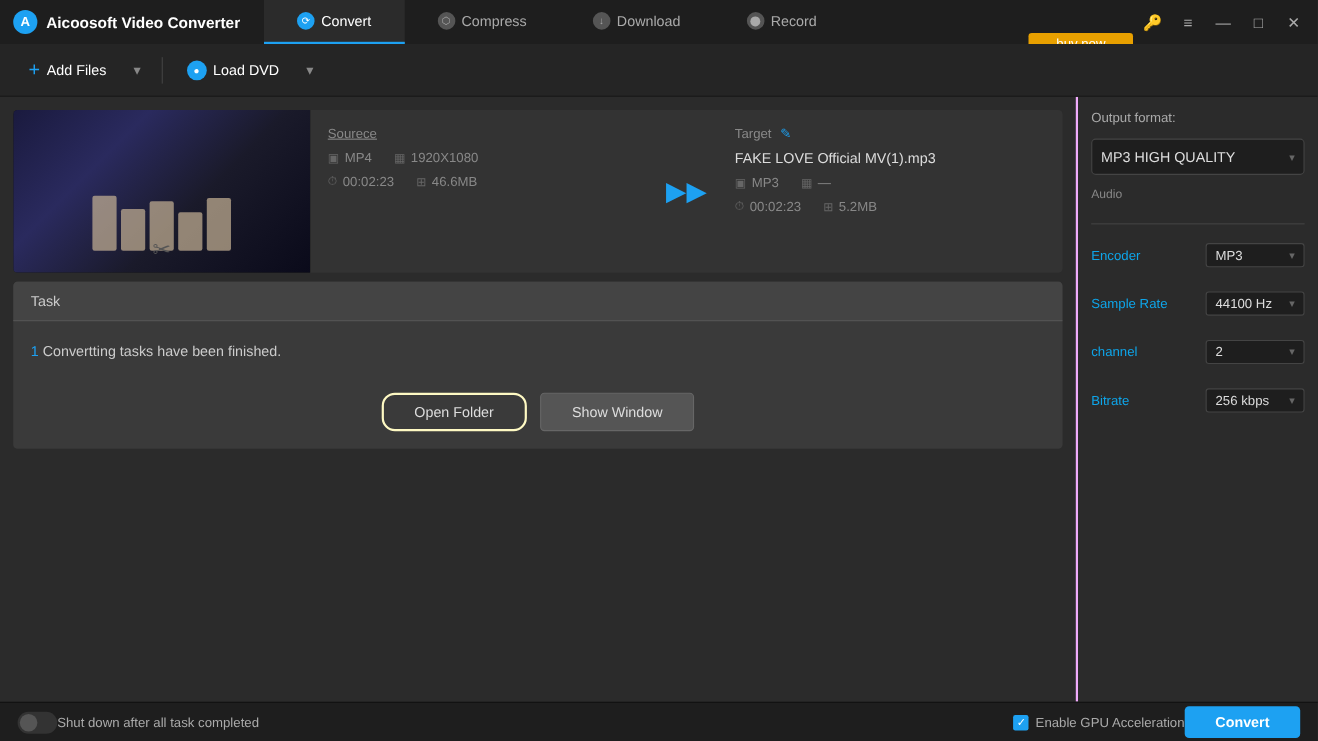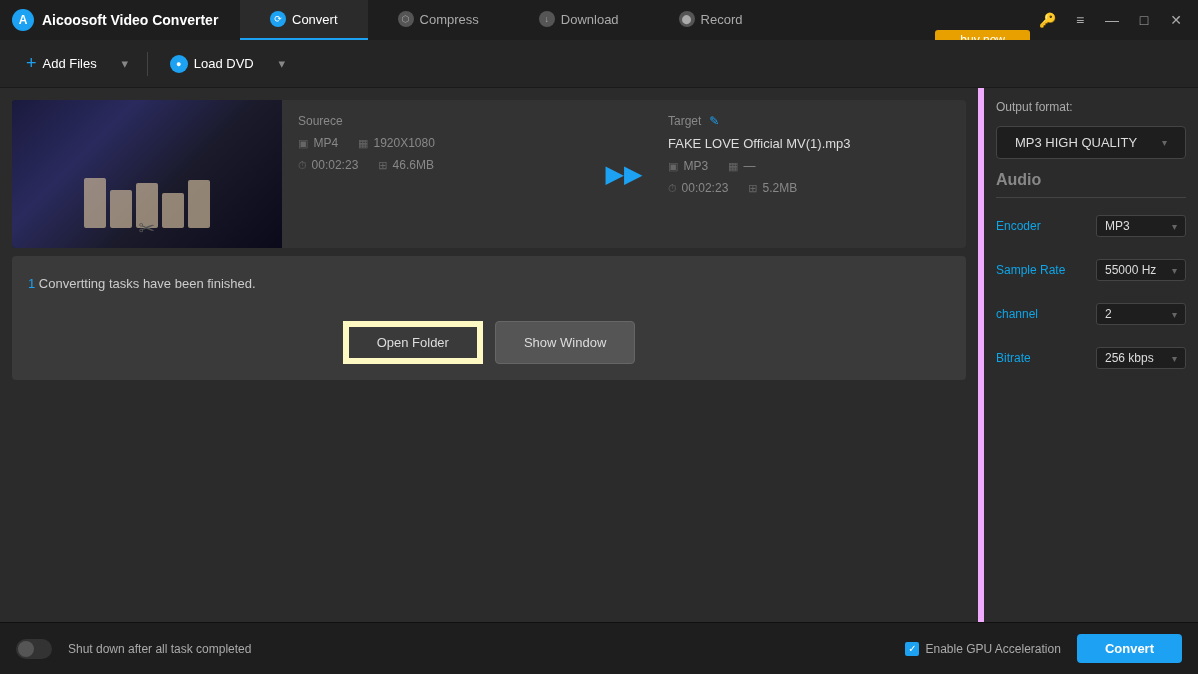--- a/index.html
+++ b/index.html
@@ -252,20 +252,21 @@
     #source-info {
       flex: 1;
       padding: 14px 16px;
       display: flex;
       flex-direction: column;
       gap: 8px;
     }
     #source-label {
       color: #888;
       font-size: 12px;
+      text-decoration: underline;
     }
     #source-filename {
       color: #ddd;
       font-size: 13px;
       font-weight: 500;
     }
     .file-meta {
       display: flex;
       gap: 20px;
       color: #888;
@@ -345,69 +346,68 @@
     }
     #task-buttons {
       display: flex;
       gap: 12px;
       padding: 0 16px 16px;
       justify-content: center;
     }
     #open-folder-btn {
       padding: 8px 28px;
       background: transparent;
-      border: 6px solid #fef9c3;
+      border: 2px solid #fef9c3;
       color: #ddd;
-      border-radius: 0;
+      border-radius: 12px;
       cursor: pointer;
       font-size: 13px;
     }
     #show-window-btn {
       padding: 8px 28px;
       background: #555;
       border: 1px solid #666;
       color: #ddd;
       border-radius: 4px;
       cursor: pointer;
       font-size: 13px;
     }
 
     
     #right-panel {
       width: 220px;
       background: #2b2b2b;
-      border-left: 6px solid #f0abfc;
+      border-left: 2px solid #f0abfc;
       padding: 12px;
       display: flex;
       flex-direction: column;
       gap: 12px;
       flex-shrink: 0;
     }
     #output-format-label {
       color: #aaa;
       font-size: 12px;
     }
     #format-selector {
       background: #1e1e1e;
       border: 1px solid #444;
       border-radius: 4px;
-      padding: 8px 18px;
+      padding: 8px 8px;
       display: flex;
       align-items: center;
       justify-content: space-between;
       cursor: pointer;
       color: #ddd;
       font-size: 13px;
     }
     #audio-section-label {
       color: #888;
-      font-size: 16px;
-      padding-bottom: 8px;
+      font-size: 11px;
+      padding-bottom: 20px;
       border-bottom: 1px solid #444;
-      font-weight: bold;
     }
     .param-row {
       display: flex;
       align-items: center;
       justify-content: space-between;
       padding: 5px 0;
     }
     .param-label {
       color: #0ea5e9;
       font-size: 12px;
@@ -426,26 +426,25 @@
       min-width: 90px;
       justify-content: space-between;
     }
     .dropdown-arrow {
       color: #666;
       font-size: 10px;
     }
 
     
     #statusbar {
-      height: 52px;
+      height: 36px;
       background: #1e1e1e;
       display: flex;
       align-items: center;
       padding: 0 16px;
-      gap: 16px;
       border-top: 1px solid #111;
       flex-shrink: 0;
     }
     #shutdown-toggle {
       width: 36px;
       height: 20px;
       background: #333;
       border-radius: 10px;
       position: relative;
       cursor: pointer;
@@ -641,20 +640,21 @@
           </div>
           <div class="meta-item">
             <span class="meta-icon">⊞</span>
             <span>5.2MB</span>
           </div>
         </div>
       </div>
     </div>
 
     <div id="task-dialog">
+      <div id="task-header">Task</div>
       <div id="task-body">
         <div id="task-message">
           <span class="count">1</span><span> Convertting tasks have been finished.</span>
         </div>
       </div>
       <div id="task-buttons">
         <button id="open-folder-btn">Open Folder</button>
         <button id="show-window-btn">Show Window</button>
       </div>
     </div>
@@ -672,21 +672,21 @@
       <span class="param-label">Encoder</span>
       <div class="param-value-select">
         <span>MP3</span>
         <span class="dropdown-arrow">▾</span>
       </div>
     </div>
 
     <div class="param-row">
       <span class="param-label">Sample Rate</span>
       <div class="param-value-select">
-        <span>55000 Hz</span>
+        <span>44100 Hz</span>
         <span class="dropdown-arrow">▾</span>
       </div>
     </div>
 
     <div class="param-row">
       <span class="param-label">channel</span>
       <div class="param-value-select">
         <span>2</span>
         <span class="dropdown-arrow">▾</span>
       </div>

